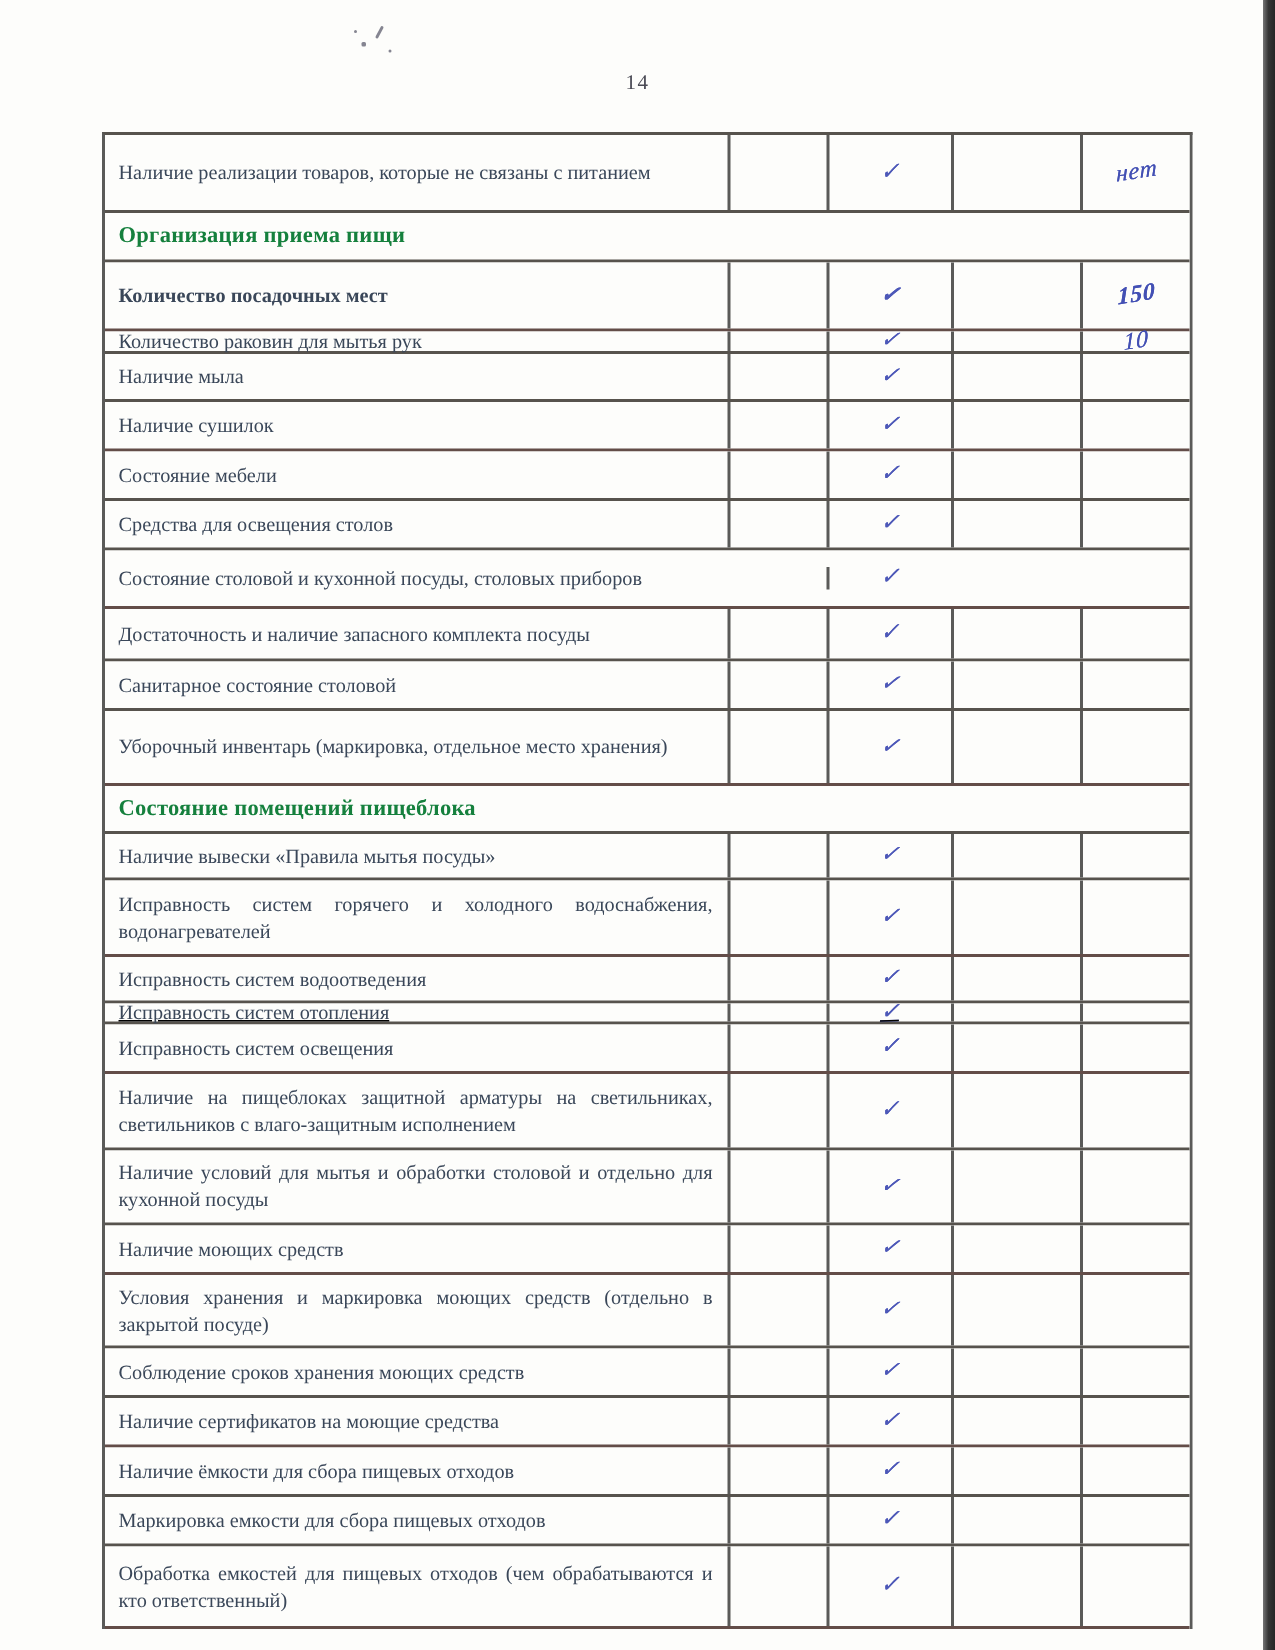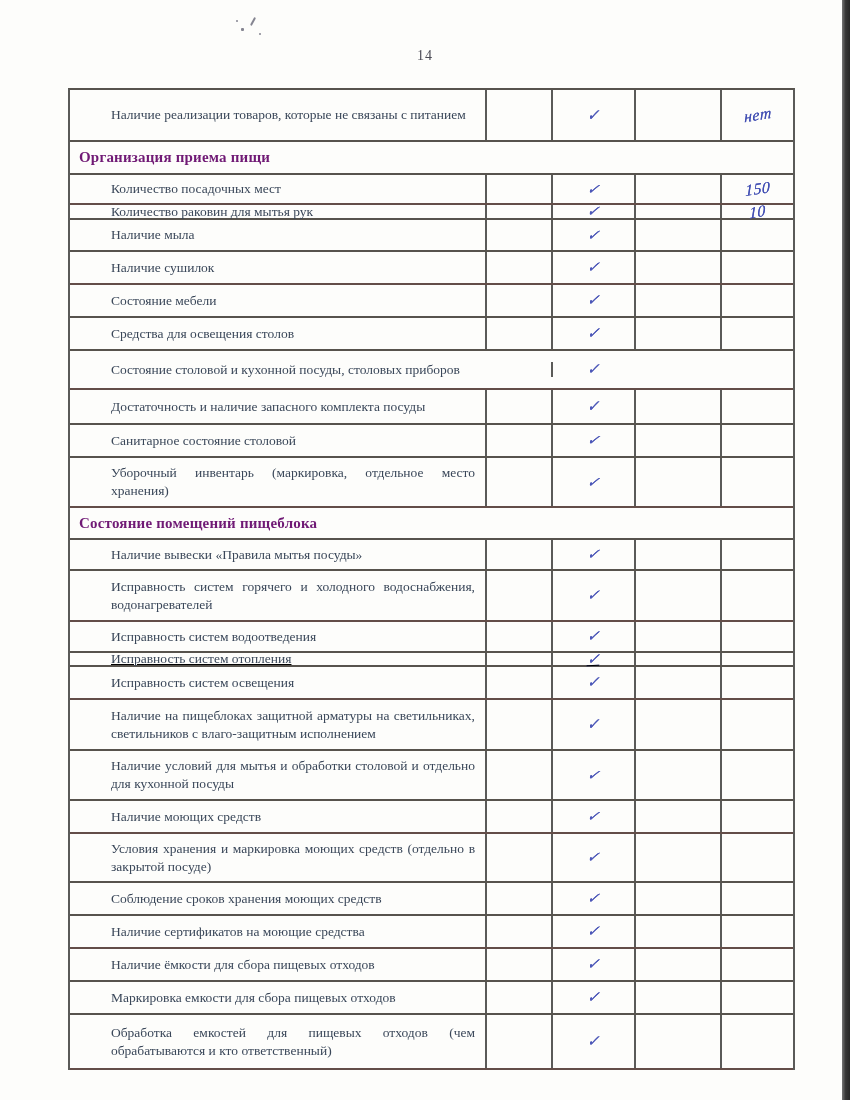--- a/index.html
+++ b/index.html
@@ -28,34 +28,34 @@
     position:absolute;left:68px;top:88px;width:727px;box-sizing:border-box;
     border-top:2px solid #57534d;border-left:2px solid #5a5a58;border-right:2px solid #5a5a58;
   }
   .row{
     display:flex;box-sizing:border-box;border-bottom:2px solid #57534d;
     background:#fdfdfb;
   }
   .row:nth-child(3n){border-bottom-color:#634d48;}
   .row.section{align-items:center;}
   .seclabel{
-    padding:2px 8px 2px 9px;font-weight:bold;font-size:15px;color:#701a75;
+    padding:2px 8px 2px 9px;font-weight:bold;font-size:15px;color:#15803d;
     letter-spacing:.2px;
   }
   .cell{
     box-sizing:border-box;display:flex;align-items:center;position:relative;
   }
   .c1{width:415px;}
   .c2{width:66px;border-left:2px solid #5a5a58;}
   .c3{width:83px;border-left:2px solid #5a5a58;justify-content:center;}
   .c4{width:86px;border-left:2px solid #5a5a58;}
   .c5{width:73px;border-left:2px solid #5a5a58;justify-content:center;}
   .lbl{
     padding:4px 10px 4px 9px;font-size:13.5px;line-height:1.32;color:#3a4759;
-    text-align:justify;width:100%;box-sizing:border-box;margin-left:32px;
+    text-align:justify;width:100%;box-sizing:border-box;
   }
   .check{
     font-size:15px;font-style:italic;line-height:1;
     color:#4d58b8;text-shadow:0 0 .4px #4d58b8;
   }
   .hand{
     font-style:italic;font-size:16px;line-height:1;
     color:#4350b4;transform:rotate(-9deg) skewX(-8deg);
     letter-spacing:.5px;text-shadow:0 0 .4px #4350b4;
   }
@@ -81,21 +81,21 @@
           <span class="check" style="transform: rotate(-4deg) skewX(-6deg);">✓</span>
         </div>
         <div class="cell c4"></div>
         <div class="cell c5">
           <span class="hand">нет</span>
         </div>
       </div>
       <div class="row section" style="height: 33px;">
         <div class="seclabel">Организация приема пищи</div>
       </div>
-      <div class="row" style="height: 30px;">
+      <div class="row" style="height: 46px; font-weight: bold;">
         <div class="cell c1">
           <div class="lbl">Количество посадочных мест</div>
         </div>
         <div class="cell c2"></div>
         <div class="cell c3">
           <span class="check" style="transform: rotate(3deg) skewX(-6deg);">✓</span>
         </div>
         <div class="cell c4"></div>
         <div class="cell c5">
           <span class="hand">150</span>

